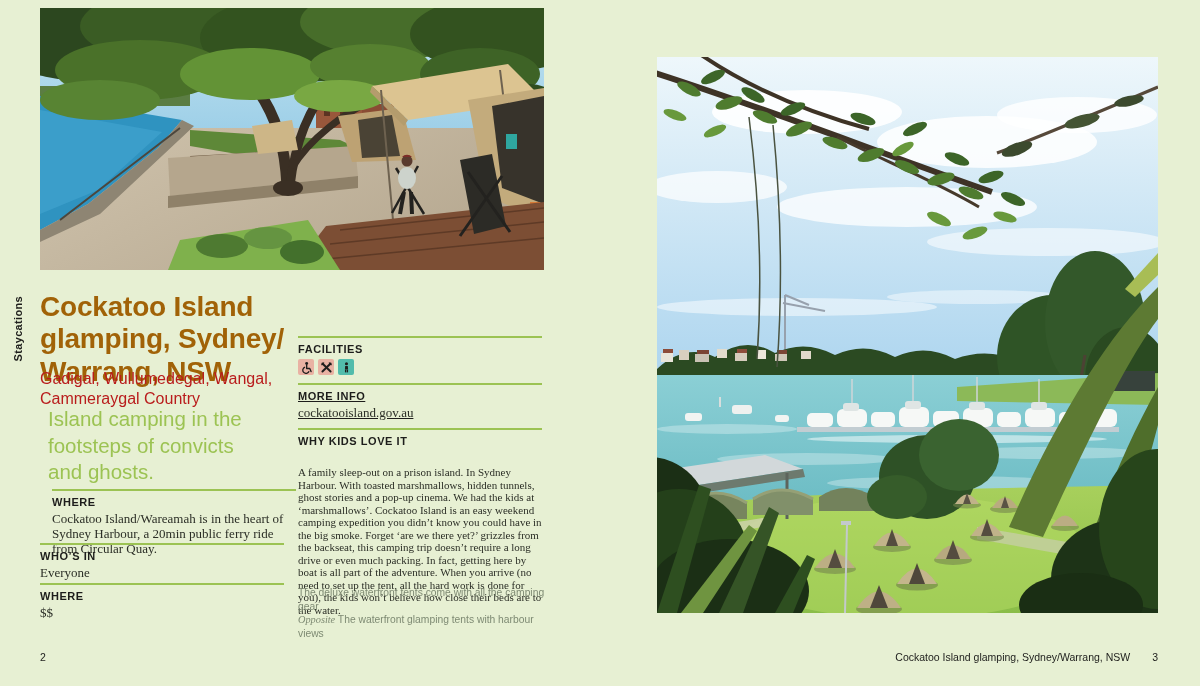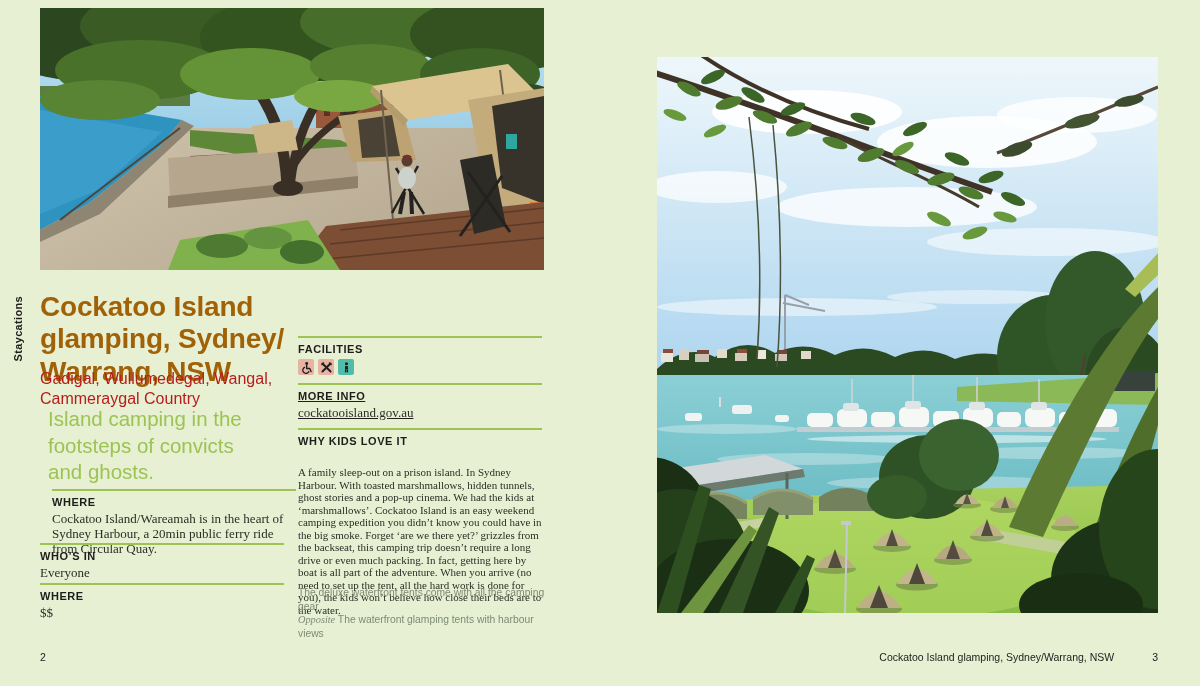--- a/index.html
+++ b/index.html
@@ -59,21 +59,21 @@
   .kids-par { margin-top:19px; font-family:"Liberation Serif", serif; font-size:11px; line-height:1.14; color:#2b2e26; width:248px; }
 
   .captions {
     position:absolute; left:298px; top:586px; width:250px;
     font-size:10.3px; line-height:1.32; color:#7e8a73;
   }
   .cap-prefix { font-family:"Liberation Serif", serif; font-style:italic;text-align:right; }
 
   
   .footer-left  { position:absolute; left:40px; top:651px; font-size:10.5px; }
-  .footer-right { position:absolute; right:42px; top:651px; font-size:10.5px; display:flex; gap:38px; }
+  .footer-right { position:absolute; right:42px; top:651px; font-size:10.5px; display:flex; gap:22px; }
 </style>
 </head>
 <body>
 
 <div class="spine">Staycations</div>
 
 <div class="photo photo-left">
   <svg viewBox="0 0 504 262" preserveAspectRatio="none">
     <defs>
       <linearGradient id="lpave" x1="0" y1="0" x2="1" y2="1">

